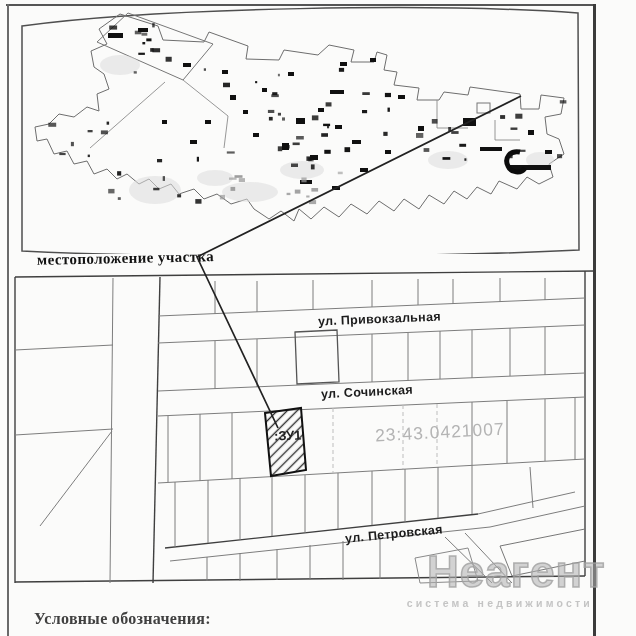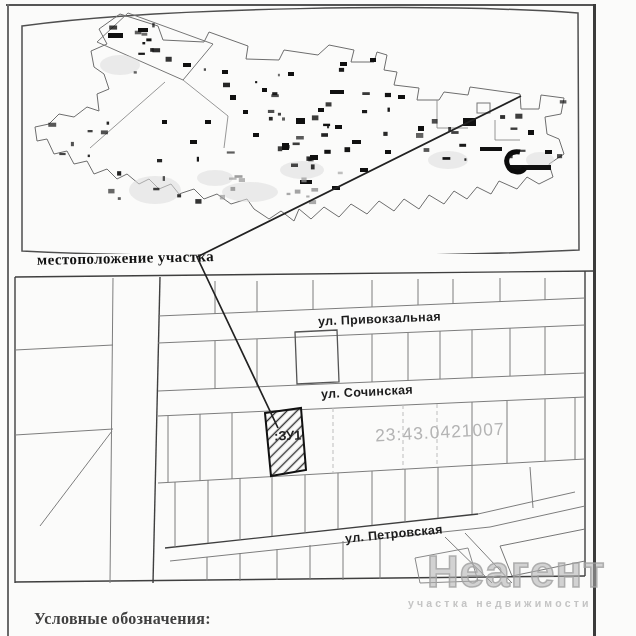--- a/index.html
+++ b/index.html
@@ -290,17 +290,17 @@
   <div id="street-petrovskaya" class="lbl street">ул. Петровская</div>
   <div id="zu1-label" class="lbl">:ЗУ1</div>
   <div id="cadastral-label" class="lbl">23:43.0421007</div>
 
   <svg id="pointer-svg" width="636" height="636" viewBox="0 0 636 636">
     <polyline points="521,96 197,257 278,428" fill="none" stroke="#222" stroke-width="1.7"></polyline>
   </svg>
 
   <div id="watermark">
     <div id="watermark-brand">Неагент</div>
-    <div id="watermark-tagline">участка недвижимости</div>
+    <div id="watermark-tagline">система недвижимости</div>
   </div>
 
   <div id="legend-label" class="lbl">Условные обозначения:</div>
 </div>
 
 </body></html>

